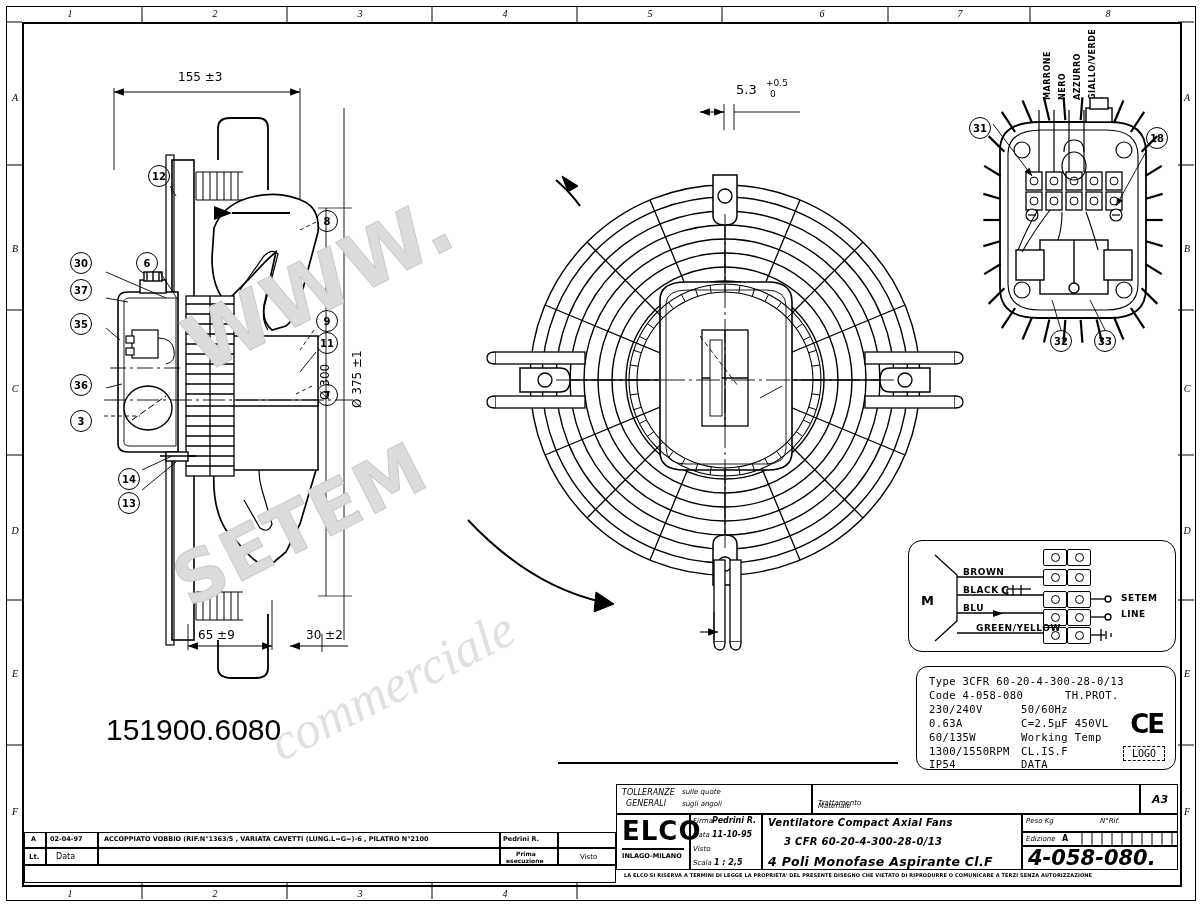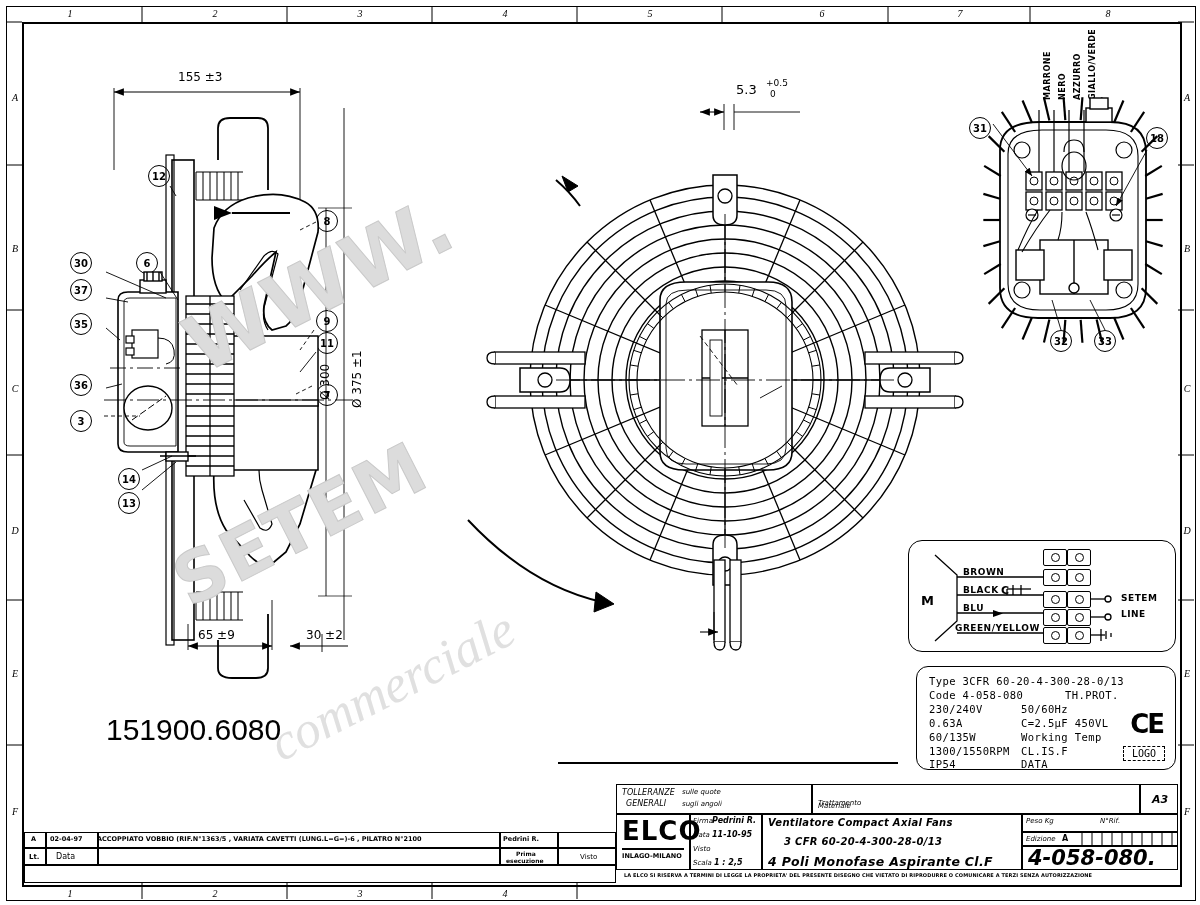--- a/index.html
+++ b/index.html
@@ -660,21 +660,21 @@
         <i></i>
       </div>
     <div class="termblk" style="left:158px;top:86px;">
         <i></i>
       </div>
 
     <div class="wlbl" style="left:12px;top:52px;font-size:13px;">M</div>
     <div class="wlbl" style="left:54px;top:26px;">BROWN</div>
     <div class="wlbl" style="left:54px;top:44px;">BLACK</div>
     <div class="wlbl" style="left:54px;top:62px;">BLU</div>
-    <div class="wlbl" style="left:46px;top:82px;text-align:right;">GREEN/YELLOW</div>
+    <div class="wlbl" style="left:67px;top:82px;text-align:right;">GREEN/YELLOW</div>
     <div class="wlbl" style="left:92px;top:43px;font-size:11px;">C</div>
     <div class="wlbl" style="left:212px;top:52px;">SETEM</div>
     <div class="wlbl" style="left:212px;top:68px;">LINE</div>
   </div>
 
   <div id="nameplate">
     <div class="npline" style="left:12px;top:8px;">Type 3CFR 60-20-4-300-28-0/13</div>
     <div class="npline" style="left:12px;top:22px;">Code 4-058-080</div>
     <div class="npline" style="left:148px;top:22px;">TH.PROT.</div>
     <div class="npline" style="left:12px;top:36px;">230/240V</div>
@@ -755,21 +755,21 @@
   <div id="modblock">
 
     <div class="cell" style="left:0;top:0;width:22px;height:16px;"></div>
     <div class="cell" style="left:22px;top:0;width:52px;height:16px;"></div>
     <div class="cell" style="left:74px;top:0;width:402px;height:16px;"></div>
     <div class="cell" style="left:476px;top:0;width:58px;height:16px;"></div>
     <div class="cell" style="left:534px;top:0;width:58px;height:16px;"></div>
 
     <div class="cell mod-small" style="left:7px;top:3px;border:none;">A</div>
     <div class="cell mod-small" style="left:26px;top:3px;border:none;">02-04-97</div>
-    <div class="cell mod-small" style="left:73px;top:3px;border:none;white-space:nowrap;overflow:hidden;width:396px;">ACCOPPIATO VOBBIO (RIF.N°1363/5 , VARIATA CAVETTI (LUNG.L=G=)-6 , PILATRO N°2100</div>
+    <div class="cell mod-small" style="left:80px;top:3px;border:none;white-space:nowrap;overflow:hidden;width:396px;">ACCOPPIATO VOBBIO (RIF.N°1363/5 , VARIATA CAVETTI (LUNG.L=G=)-6 , PILATRO N°2100</div>
     <div class="cell mod-small" style="left:479px;top:3px;border:none;">Pedrini R.</div>
 
     <div class="cell" style="left:0;top:16px;width:22px;height:17px;"></div>
     <div class="cell" style="left:22px;top:16px;width:52px;height:17px;"></div>
     <div class="cell" style="left:74px;top:16px;width:402px;height:17px;"></div>
     <div class="cell" style="left:476px;top:16px;width:58px;height:17px;"></div>
     <div class="cell" style="left:534px;top:16px;width:58px;height:17px;"></div>
 
     <div class="cell mod-small" style="left:5px;top:21px;border:none;font-size:7px;">Lt.</div>
     <div class="cell mod-small" style="left:32px;top:20px;border:none;font-size:8px;font-weight:normal;">Data</div>

